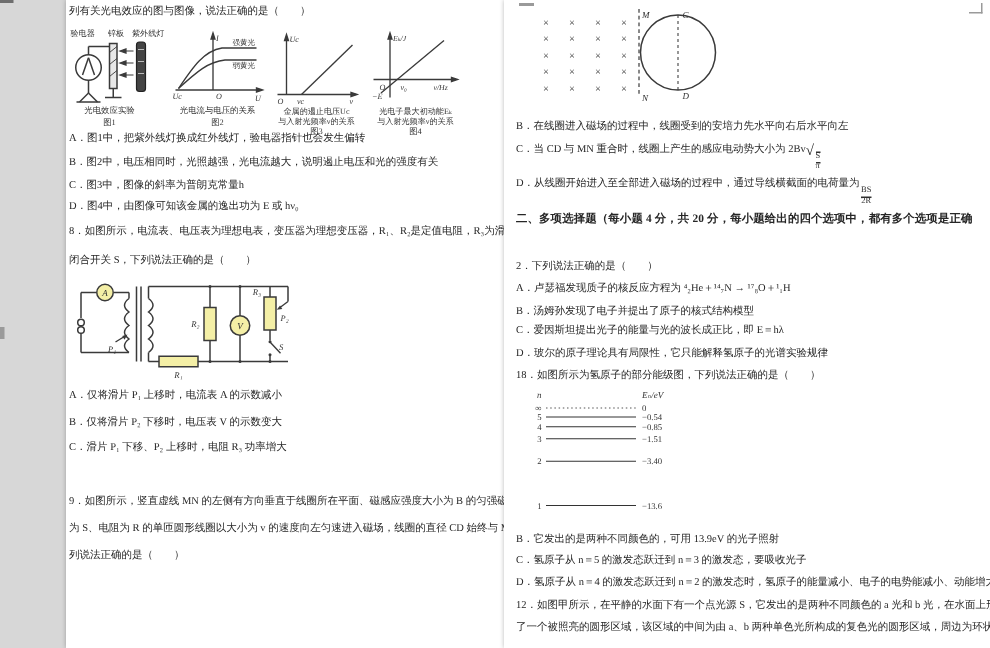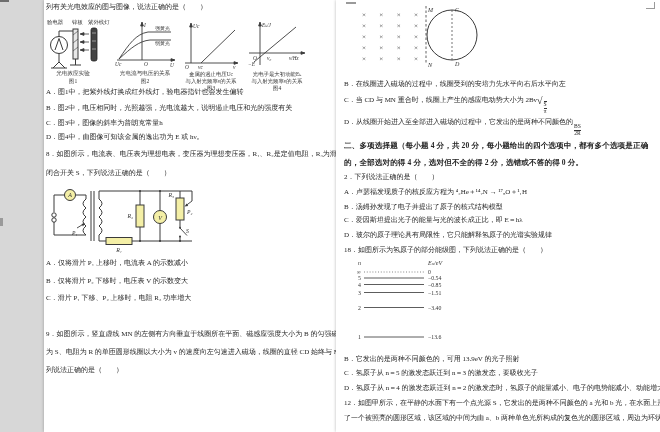--- a/index.html
+++ b/index.html
@@ -248,28 +248,27 @@
   <div class="t" style="left:8px;top:80px">B．在线圈进入磁场的过程中，线圈受到的安培力先水平向右后水平向左</div>
 
   <div class="t" style="left:8px;top:95px">
     <span>C．当 CD 与 MN 重合时，线圈上产生的感应电动势大小为 2Bv</span><span class="radical"><span class="rsign">√</span><span class="frac">
           <span class="num">S</span>
           <span class="den">π</span>
         </span></span>
   </div>
 
   <div class="t" style="left:8px;top:118px">
-    <span>D．从线圈开始进入至全部进入磁场的过程中，它发出的是两种不同颜色的</span><span class="frac">
+    <span>D．从线圈开始进入至全部进入磁场的过程中，通过导线横截面的电荷量为</span><span class="frac">
         <span class="num">BS</span>
         <span class="den">2R</span>
       </span>
   </div>
 
   <div class="t bold" style="left:8px;top:141px">二、多项选择题（每小题 4 分，共 20 分，每小题给出的四个选项中，都有多个选项是正确</div>
-  <div class="t bold" style="left:8px;top:158px">的，全部选对的得 4 分，选对但不全的得 2 分，选错或不答的得 0 分。</div>
 
   <div class="t" style="left:8px;top:173px">2．下列说法正确的是（　　）</div>
   <div class="t" style="left:8px;top:188px">A．卢瑟福发现质子的核反应方程为 ⁴₂He＋¹⁴₇N → ¹⁷₈O＋¹₁H</div>
   <div class="t" style="left:8px;top:203px">B．汤姆孙发现了电子并提出了原子的核式结构模型</div>
   <div class="t" style="left:8px;top:216px">C．爱因斯坦提出光子的能量与光的波长成正比，即 E＝hλ</div>
   <div class="t" style="left:8px;top:231px">D．玻尔的原子理论具有局限性，它只能解释氢原子的光谱实验规律</div>
 
   <div class="t" style="left:8px;top:246px">18．如图所示为氢原子的部分能级图，下列说法正确的是（　　）</div>
 
   <div class="fig" style="left:16px;top:257px">

